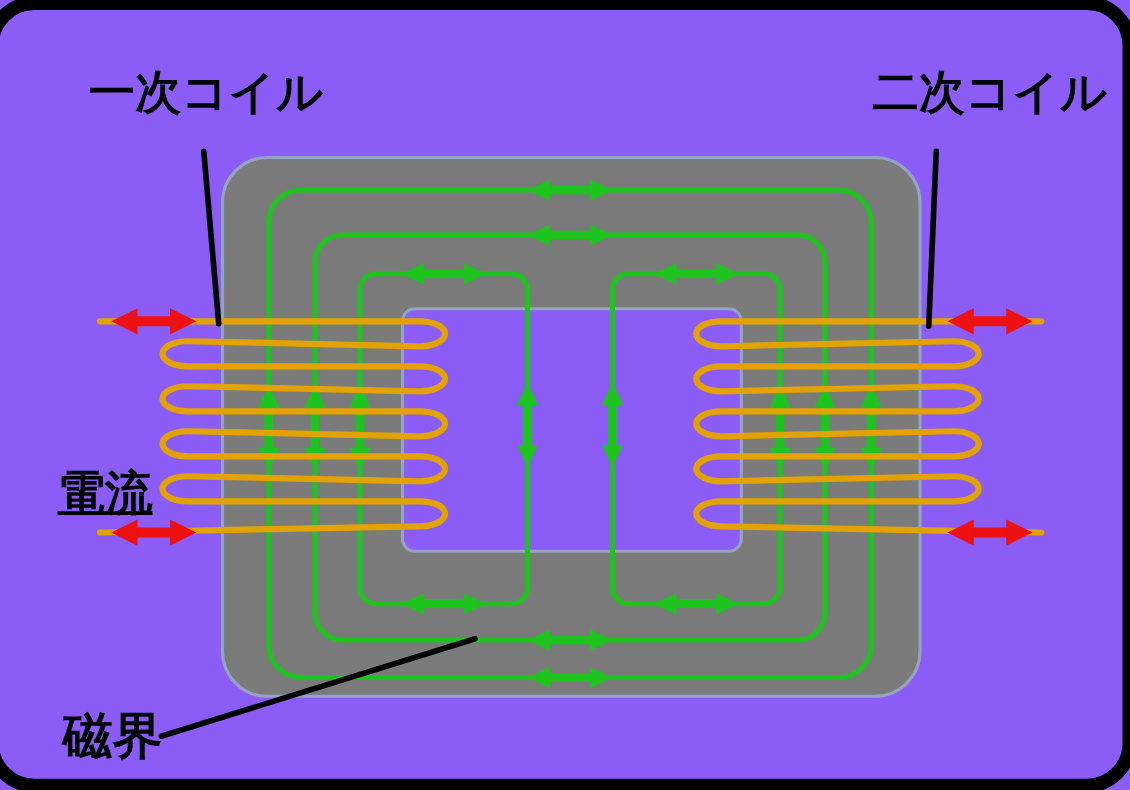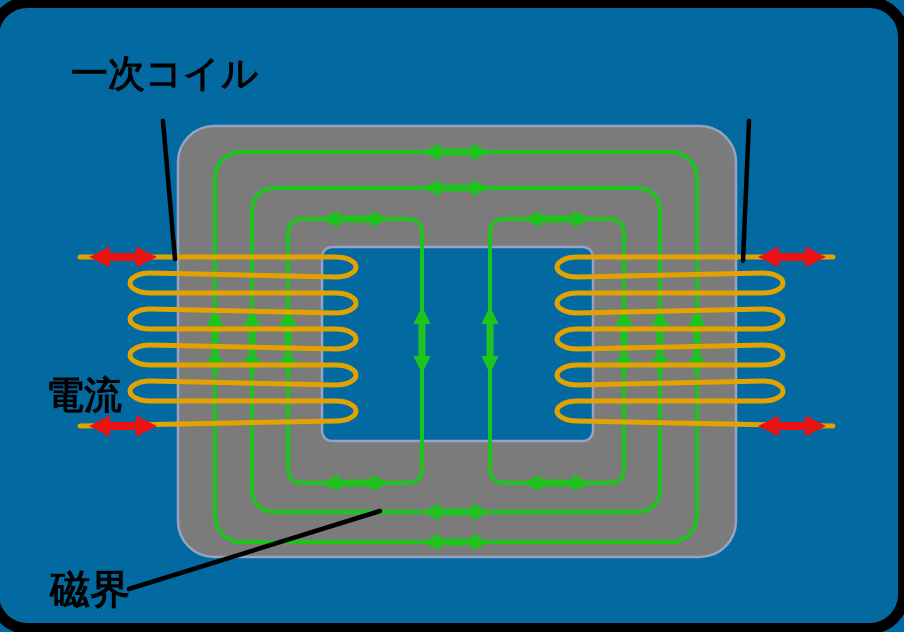--- a/index.html
+++ b/index.html
@@ -1,36 +1,36 @@
 <!DOCTYPE html>
 <html lang="ja"><head>
 <meta charset="utf-8">
 <style>
   html,body{margin:0;padding:0;background:#fff;}
   .canvas{
     position:relative;
     width:904px;height:632px;
-    background:#0369a1;
+    background:#8b5cf6;
     overflow:hidden;
     font-family:"Liberation Sans","DejaVu Sans",sans-serif;
   }
   .canvas svg{position:absolute;left:0;top:0;}
   .jp-label{
     position:absolute;
     font-weight:bold;
     font-size:37px;
     line-height:1.0;
     color:#000;
     letter-spacing:0px;
     white-space:nowrap;
     font-family:"Liberation Sans","DejaVu Sans",sans-serif;
   }
   .lbl-primary   {left:71px;  top:55px;}
   .lbl-secondary {left:698px; top:55px;}
-  .lbl-current   {left:46px;  top:376px; font-size:38px;}
+  .lbl-current   {left:46px;  top:376px; font-size:38px;text-decoration:underline;}
   .lbl-field     {left:50px;  top:569px; font-size:40px;}
 </style>
 </head>
 <body>
 
 <div class="canvas">
 
   <svg width="904" height="632" viewBox="0 0 904 632">
 
     <defs>
@@ -101,15 +101,16 @@
     </g>
 
     <g stroke="#000000" stroke-width="4.5" stroke-linecap="round">
       <line x1="163" y1="121" x2="175" y2="259"></line>
       <line x1="749" y1="121" x2="743" y2="261"></line>
       <line x1="129" y1="589" x2="380" y2="511"></line>
     </g>
   </svg>
 
   <div class="jp-label lbl-primary">一次コイル</div>
+  <div class="jp-label lbl-secondary">二次コイル</div>
   <div class="jp-label lbl-current">電流</div>
   <div class="jp-label lbl-field">磁界</div>
 </div>
 
 </body></html>

